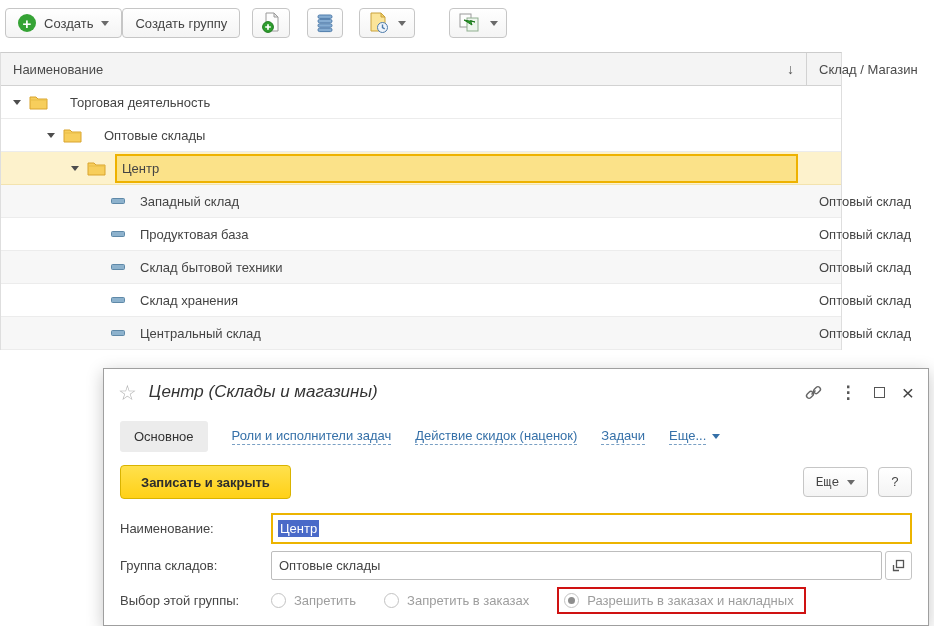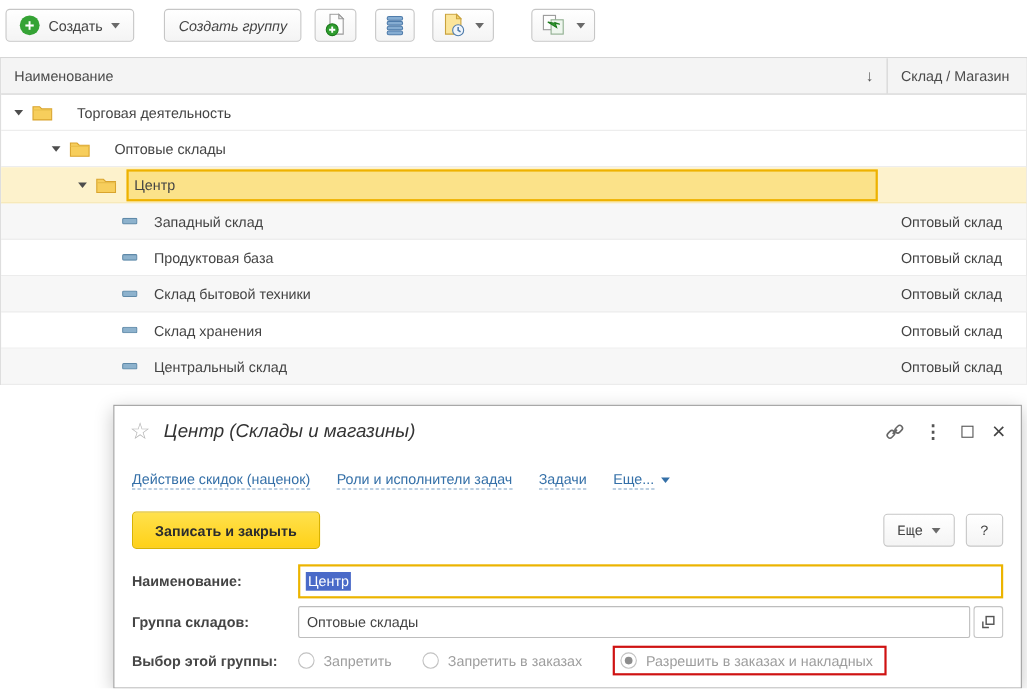--- a/index.html
+++ b/index.html
@@ -13,21 +13,21 @@
          background:linear-gradient(#ffffff,#f4f4f4); border:1px solid #c6c6c6; border-radius:4px;
          color:#444; cursor:pointer; }
   .btn .caret { width:0; height:0; border-left:4px solid transparent; border-right:4px solid transparent;
                 border-top:5px solid #6a6a6a; margin-left:8px; }
   .iconbtn { padding:0 8px; }
   .plus-circle { width:18px; height:18px; border-radius:50%; background:#35a335; color:#fff;
                  display:inline-flex; align-items:center; justify-content:center;
                  font-size:15px; font-weight:bold; margin-right:8px; line-height:1; }
 
   
-  .list { position:absolute; top:52px; left:0; width:934px; border-top:1px solid #cccccc;
+  .list { position:absolute; top:52px; left:0; width:842px; border-top:1px solid #cccccc;
           border-left:1px solid #dedede; border-right:1px solid #dedede; }
   .lgrid { display:grid; grid-template-columns:805px 129px; }
   .list-header { height:33px; background:#f4f4f4; border-bottom:1px solid #d2d2d2; }
   .list-header .hcell { display:flex; align-items:center; padding:0 12px; color:#4a4a4a; position:relative; }
   .hcell.first { justify-content:space-between; }
   .hcell.second { border-left:1px solid #d2d2d2; }
   .sort { color:#555; font-size:14px; }
   .trow { height:33px; border-bottom:1px solid #ececec; }
   .trow .ncell { display:flex; align-items:center; overflow:hidden; }
   .trow .vcell { display:flex; align-items:center; padding-left:13px; color:#444; }
@@ -65,21 +65,21 @@
 
   .cmdbar { display:flex; align-items:center; gap:10px; padding:8px 16px 10px 16px; }
   .btn-primary { height:34px; display:inline-flex; align-items:center; padding:0 20px;
                  background:linear-gradient(#ffe14d,#ffd117); border:1px solid #d9b300; border-radius:4px;
                  font-weight:bold; color:#2d2d2d; cursor:pointer; }
   .btn-plain { height:34px; } .btn-small { height:30px;font-family:Liberation Mono, monospace; }
   .cmd-right { margin-left:auto; display:flex; gap:10px; }
 
   .form { padding:4px 16px; }
   .frow { display:flex; align-items:center; margin-bottom:7px; }
-  .flabel { flex:0 0 151px; color:#444;font-weight:bold; }
+  .flabel { flex:0 0 151px; color:#444; }
   .input-focused { flex:1 1 auto; height:31px; border:2px solid #ecb400; display:flex; align-items:center; padding-left:5px; background:#fff; }
   .selected-text { background:#4a6ac8; color:#fff; padding:1px 2px; }
   .input-plain { flex:1 1 auto; height:29px; border:1px solid #bdbdbd; border-radius:2px; display:flex; align-items:center; padding-left:7px; background:#fff; color:#444; }
   .open-btn { flex:0 0 auto; width:27px; height:29px; margin-left:3px; border:1px solid #c4c4c4; border-radius:3px;
               background:#fff; display:flex; align-items:center; justify-content:center; cursor:pointer; }
 
   .radios { display:flex; align-items:center; gap:28px; }
   .radio-opt { display:flex; align-items:center; gap:8px; color:#9d9d9d; cursor:default; }
   .rcircle { width:15px; height:15px; border-radius:50%; border:1px solid #c2c2c2; background:#fff;
              display:flex; align-items:center; justify-content:center; flex:0 0 auto; }
@@ -90,21 +90,21 @@
 <body>
 
 <div class="screen">
 
   <div class="toolbar">
     <div class="btn">
       <span class="plus-circle">+</span>
       <span>Создать</span>
       <span class="caret"></span>
     </div>
-    <div class="btn" style="margin-left:27px;font-style:italic;">
+    <div class="btn" style="">
       <span>Создать группу</span>
     </div>
     <div class="btn iconbtn" style="margin-left:12px;">
       <svg width="20" height="22" viewBox="0 0 20 22">
         <path d="M5 1 h8 l4 4 v14 h-12 z" fill="#fdfdfd" stroke="#9a9a9a"></path>
         <path d="M13 1 l4 4 h-4 z" fill="#e9e9e9" stroke="#9a9a9a"></path>
         <circle cx="7" cy="15" r="5.4" fill="#2f9e2f" stroke="#1d7a1d"></circle>
         <path d="M7 12.2 v5.6 M4.2 15 h5.6" stroke="#fff" stroke-width="1.7"></path>
       </svg>
     </div>
@@ -245,22 +245,23 @@
           <rect x="2.2" y="9.3" width="7.5" height="5" rx="2.5" transform="rotate(-45 6 11.8)" fill="none" stroke="#666" stroke-width="1.4"></rect>
           <rect x="9.3" y="4.7" width="7.5" height="5" rx="2.5" transform="rotate(-45 13 7.2)" fill="none" stroke="#666" stroke-width="1.4"></rect>
         </svg>
         <span class="kebab">⋮</span>
         <span class="maxbox"></span>
         <span class="closex">×</span>
       </span>
     </div>
 
     <div class="tabs">
+      <span class="tab-active">Основное</span>
+      <span class="tab-link">Роли и исполнители задач</span>
       <span class="tab-link">Действие скидок (наценок)</span>
-      <span class="tab-link">Роли и исполнители задач</span>
       <span class="tab-link">Задачи</span>
       <span class="tab-more">
         <span class="tab-link">Еще...</span>
         <span class="bluecaret"></span>
       </span>
     </div>
 
     <div class="cmdbar">
       <div class="btn-primary">Записать и закрыть</div>
       <div class="cmd-right">

